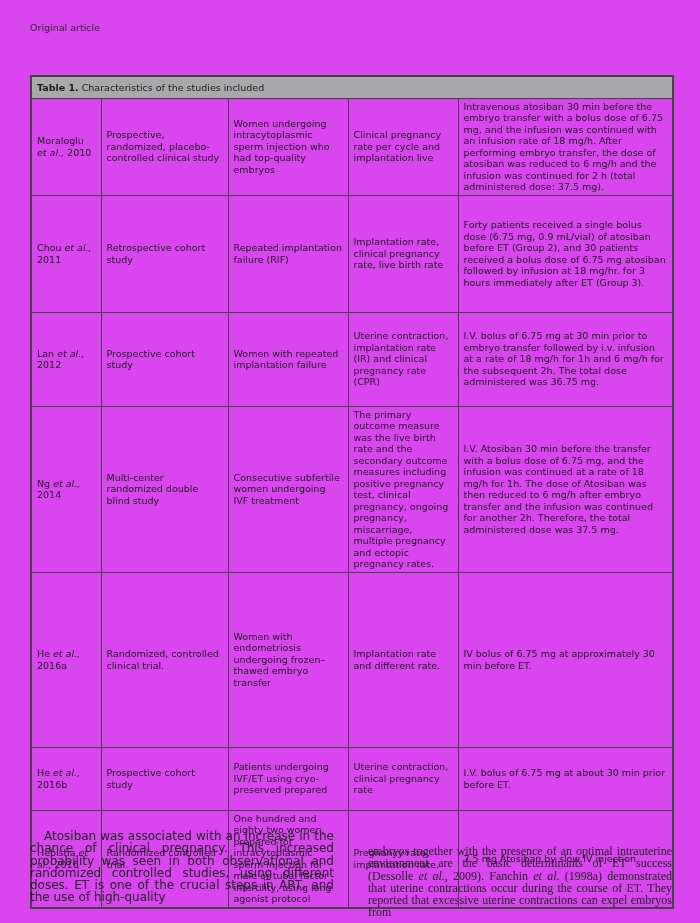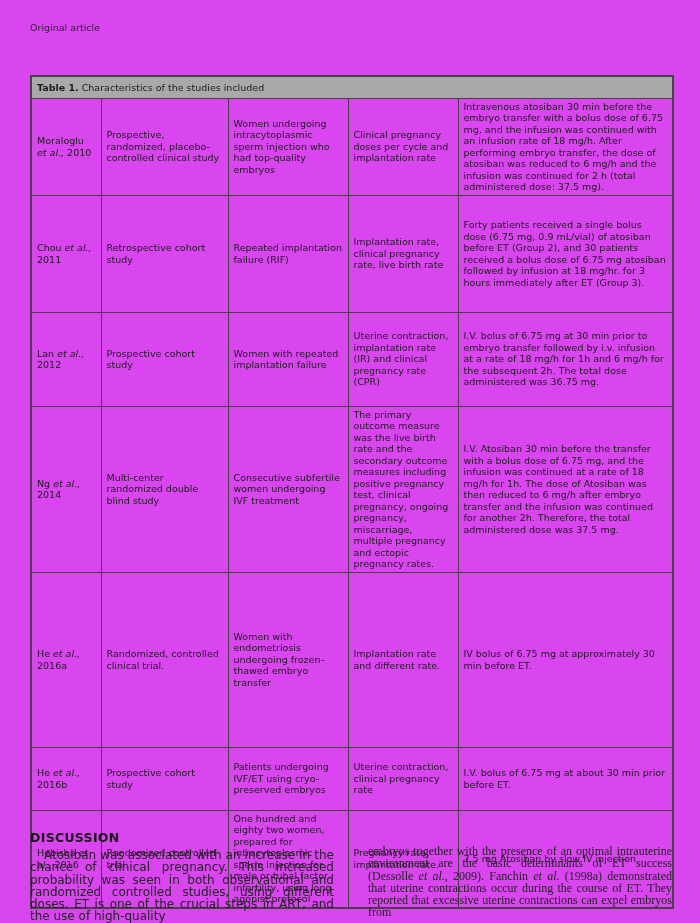--- a/index.html
+++ b/index.html
@@ -61,21 +61,21 @@
         <col style="width:215px">
     </colgroup>
     <tbody>
       <tr class="cap-row" style="background: rgb(169, 169, 172);">
         <td colspan="5"><b class="cap-bold">Table 1.</b><span class="cap-rest">Characteristics of the studies included</span></td>
       </tr>
     <tr>
           <td><span>Moraloglu </span><i>et al.,</i><span> 2010</span></td>
           <td>Prospective, randomized, placebo-controlled clinical study</td>
           <td>Women undergoing intracytoplasmic sperm injection who had top-quality embryos</td>
-          <td>Clinical pregnancy doses per cycle and implantation rate</td>
+          <td>Clinical pregnancy rate per cycle and implantation live</td>
           <td>Intravenous atosiban 30 min before the embryo transfer with a bolus dose of 6.75 mg, and the infusion was continued with an infusion rate of 18 mg/h. After performing embryo transfer, the dose of atosiban was reduced to 6 mg/h and the infusion was continued for 2 h (total administered dose: 37.5 mg).</td>
         </tr>
         <tr>
           <td><span>Chou </span><i>et al.,</i><span> 2011</span></td>
           <td>Retrospective cohort study</td>
           <td>Repeated implantation failure (RIF)</td>
           <td>Implantation rate, clinical pregnancy rate, live birth rate</td>
           <td>Forty patients received a single bolus dose (6.75 mg, 0.9 mL/vial) of atosiban before ET (Group 2), and 30 patients received a bolus dose of 6.75 mg atosiban followed by infusion at 18 mg/hr. for 3 hours immediately after ET (Group 3).</td>
         </tr>
         <tr>
@@ -95,37 +95,36 @@
         <tr>
           <td><span>He </span><i>et al.,</i><span> 2016a</span></td>
           <td>Randomized, controlled clinical trial.</td>
           <td>Women with endometriosis undergoing frozen–thawed embryo transfer</td>
           <td>Implantation rate and different rate.</td>
           <td>IV bolus of 6.75 mg at approximately 30 min before ET.</td>
         </tr>
         <tr>
           <td><span>He </span><i>et al.,</i><span> 2016b</span></td>
           <td>Prospective cohort study</td>
-          <td>Patients undergoing IVF/ET using cryo-preserved embryos</td>
+          <td>Patients undergoing IVF/ET using cryo-preserved prepared</td>
           <td>Uterine contraction, clinical pregnancy rate</td>
           <td>I.V. bolus of 6.75 mg at about 30 min prior before ET.</td>
         </tr>
         <tr>
           <td><span>Hebisha </span><i>et al.,</i><span> 2016</span></td>
           <td>Randomized controlled trial.</td>
           <td>One hundred and eighty two women, prepared for intracytoplasmic sperm injection for male or tubal factor infertility, using long agonist protocol</td>
           <td>Pregnancy rate, implantation rate.</td>
           <td>7.5 mg Atosiban by slow IV injection</td>
         </tr>
       </tbody>
   </table>
 
   <div class="discussion">
     <div class="col col-left">
-      <h2>DISCUSSION</h2>
       <p><span>Atosiban was associated with an increase in the chance of clinical pregnancy. This increased probability was seen in both observational and randomized controlled studies, using different doses. ET is one of the crucial steps in ART, and the use of high-quality</span></p>
     </div>
     <div class="col col-right">
       <p><span>embryos together with the presence of an optimal intrauterine environment are the basic determinants of ET success (Dessolle </span><i>et al.</i><span>, 2009). Fanchin </span><i>et al.</i><span> (1998a) demonstrated that uterine contractions occur during the course of ET. They reported that excessive uterine contractions can expel embryos from</span></p>
     </div>
   </div>
 
 </div>
 
 </body></html>

